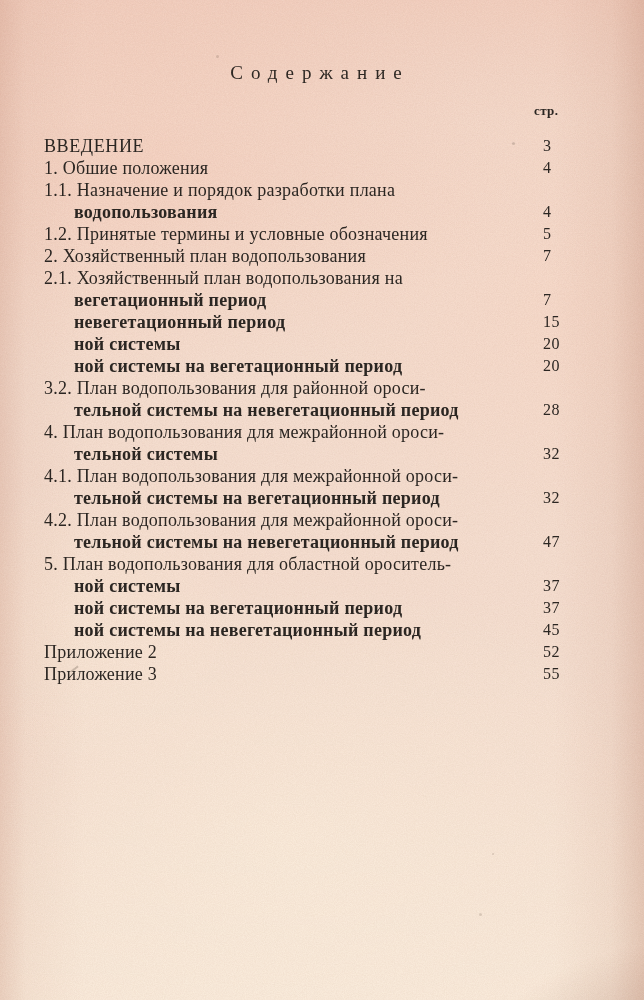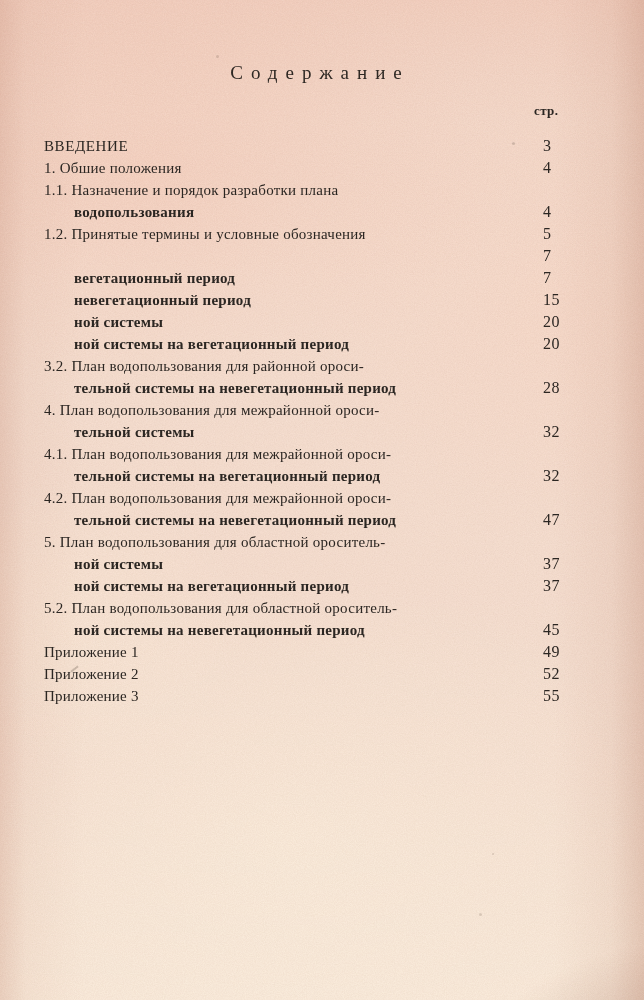--- a/index.html
+++ b/index.html
@@ -96,21 +96,21 @@
 
   .toc-line {
     position: relative;
     height: 22px;
     line-height: 22px;
     white-space: nowrap;
   }
 
   .toc-line .txt {
     display: inline-block;
-    font-size: 15px;
+    font-size: 18px;
     letter-spacing: 0.25px;
     color: #2b2622;
   }
 
   
   .toc-line.cont .txt {
     padding-left: 30px;
     font-weight: bold;
   }
 
@@ -176,23 +176,24 @@
           <div class="toc-line"><span class="txt">1. Обшие положения</span><span class="pg">4</span></div>
         </div>
         <div class="toc-entry">
           <div class="toc-line"><span class="txt">1.1. Назначение и порядок разработки плана</span></div>
           <div class="toc-line cont"><span class="txt">водопользования</span><span class="pg">4</span></div>
         </div>
         <div class="toc-entry">
           <div class="toc-line"><span class="txt">1.2. Принятые термины и условные обозначения</span><span class="pg">5</span></div>
         </div>
         <div class="toc-entry">
-          <div class="toc-line"><span class="pg">7</span></div>
-        </div>
-        <div class="toc-entry">
+          <div class="toc-line"><span class="txt">2. Хозяйственный план водопользования</span><span class="pg">7</span></div>
+        </div>
+        <div class="toc-entry">
+          <div class="toc-line"><span class="txt">2.1. Хозяйственный план водопользования на</span></div>
           <div class="toc-line cont"><span class="txt">вегетационный период</span><span class="pg">7</span></div>
         </div>
         <div class="toc-entry">
           <div class="toc-line cont"><span class="txt">невегетационный период</span><span class="pg">15</span></div>
         </div>
         <div class="toc-entry">
           <div class="toc-line cont"><span class="txt">ной системы</span><span class="pg">20</span></div>
         </div>
         <div class="toc-entry">
           <div class="toc-line cont"><span class="txt">ной системы на вегетационный период</span><span class="pg">20</span></div>
@@ -214,25 +215,21 @@
           <div class="toc-line cont"><span class="txt">тельной системы на невегетационный период</span><span class="pg">47</span></div>
         </div>
         <div class="toc-entry">
           <div class="toc-line"><span class="txt">5. План водопользования для областной ороситель-</span></div>
           <div class="toc-line cont"><span class="txt">ной системы</span><span class="pg">37</span></div>
         </div>
         <div class="toc-entry">
           <div class="toc-line cont"><span class="txt">ной системы на вегетационный период</span><span class="pg">37</span></div>
         </div>
         <div class="toc-entry">
-          <div class="toc-line"><span class="txt">5.2. План водопользования для областной ороситель-</span></div>
           <div class="toc-line cont"><span class="txt">ной системы на невегетационный период</span><span class="pg">45</span></div>
-        </div>
-        <div class="toc-entry">
-          <div class="toc-line"><span class="txt">Приложение 1</span><span class="pg">49</span></div>
         </div>
         <div class="toc-entry">
           <div class="toc-line"><span class="txt">Приложение 2</span><span class="pg">52</span></div>
         </div>
         <div class="toc-entry">
           <div class="toc-line"><span class="txt">Приложение 3</span><span class="pg">55</span></div>
         </div>
       </div>
 
     <div class="fleck" style="left:70px; top:668px; width:9px; height:2px; transform:rotate(-38deg); opacity:.45;"></div>

